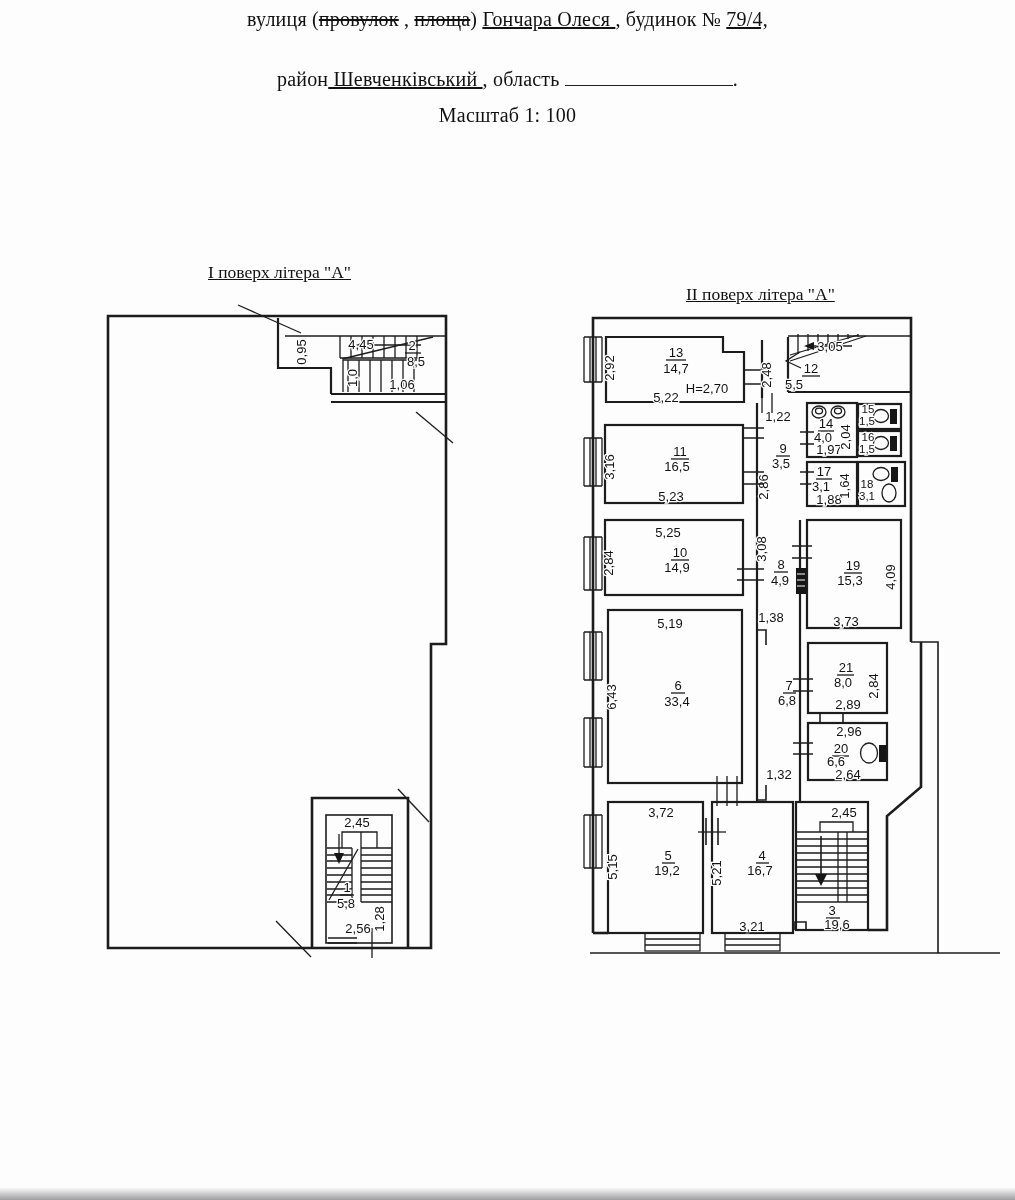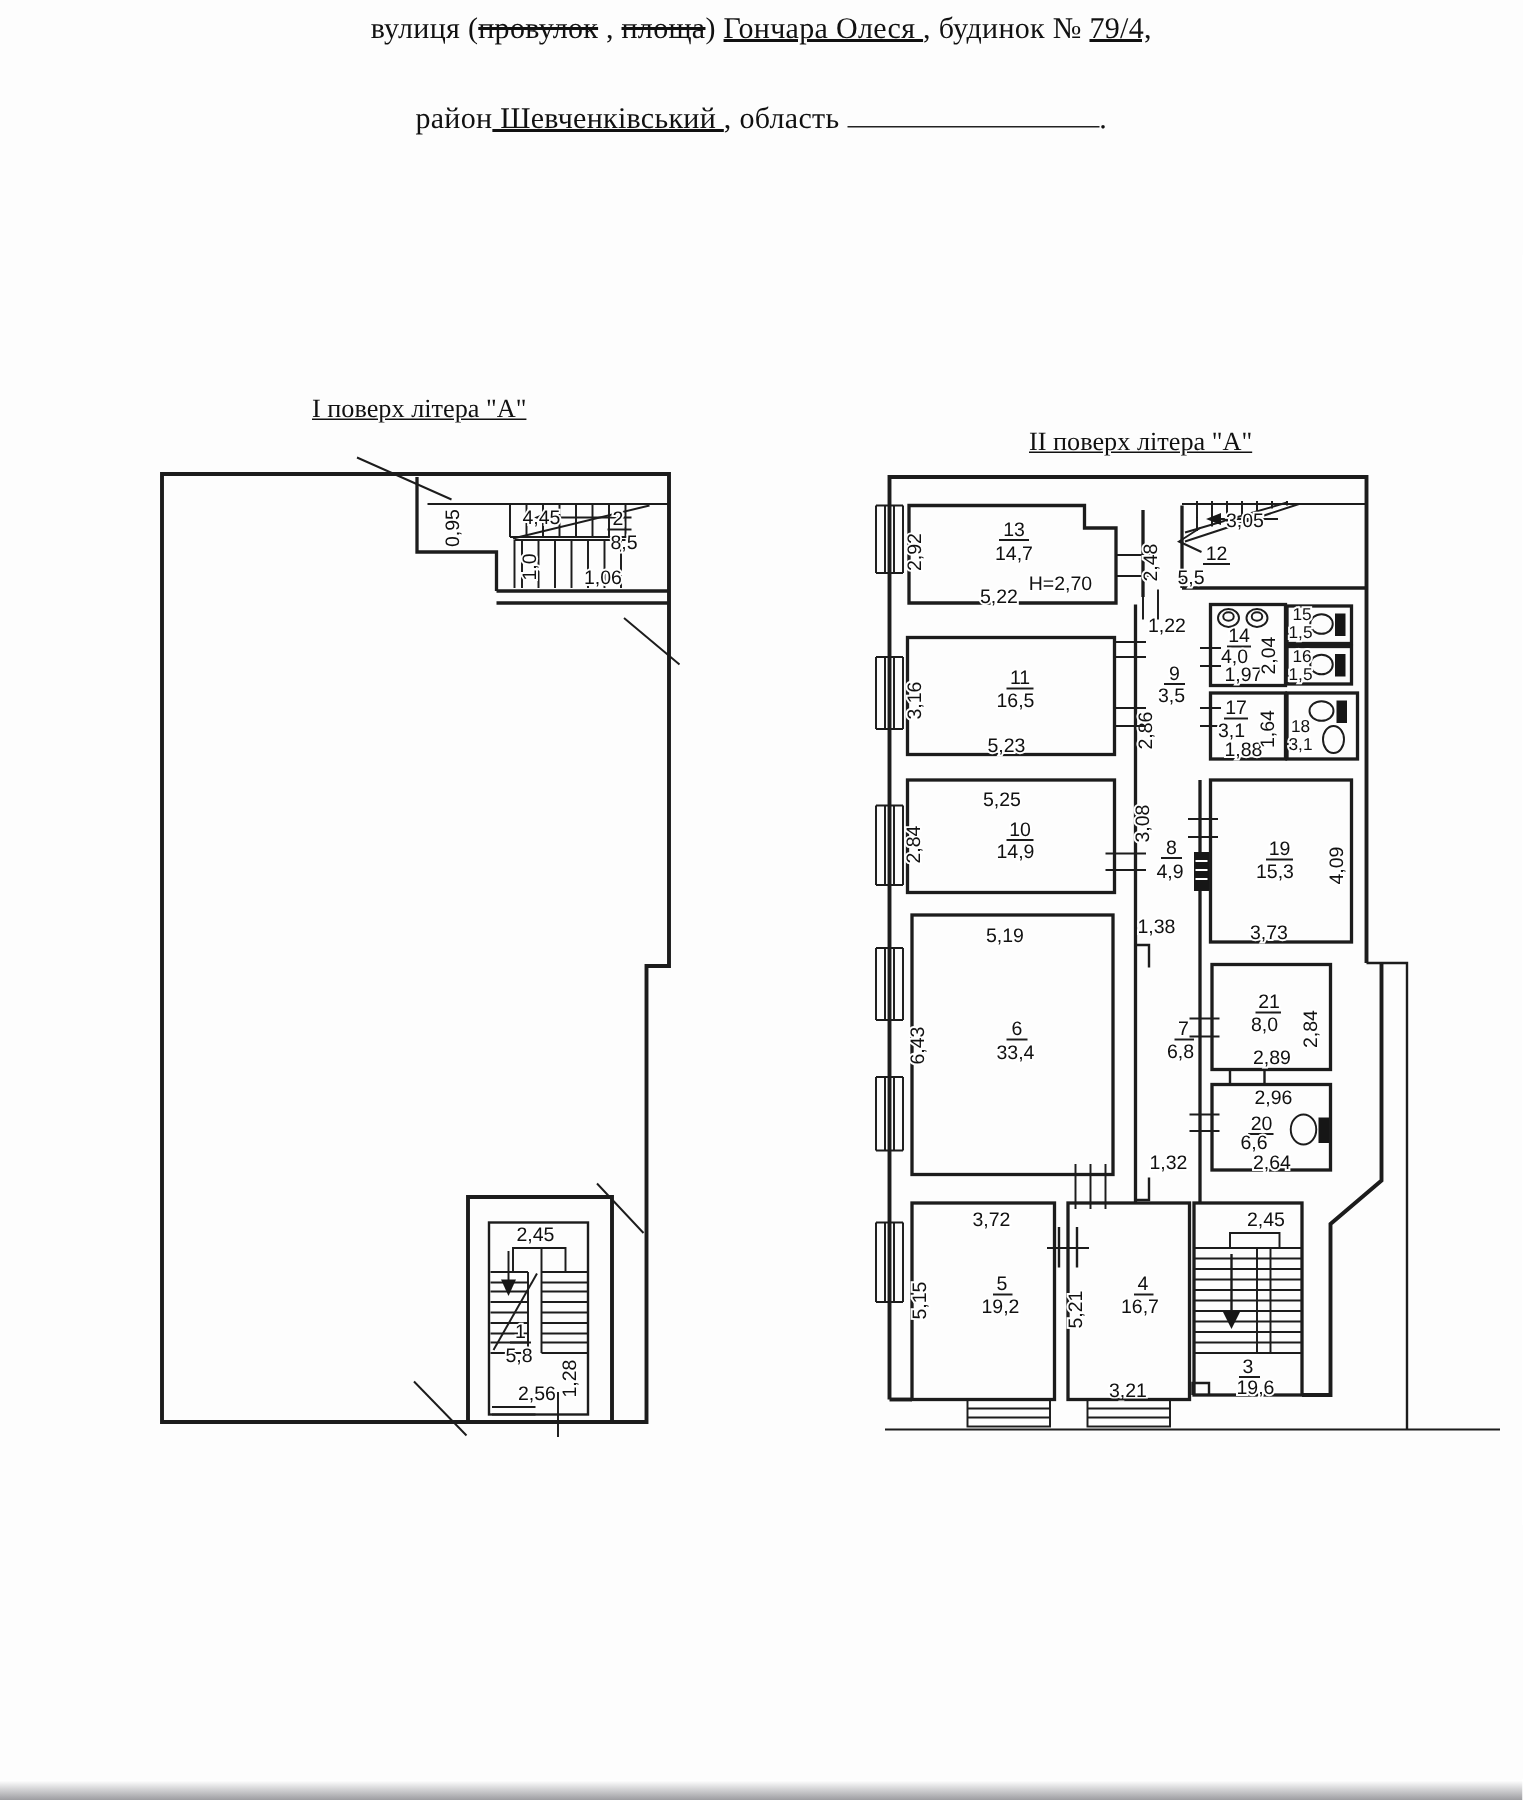--- a/index.html
+++ b/index.html
@@ -20,20 +20,21 @@
   text.sm{font-size:11.5px;}
   .bottomband{position:absolute;left:0;bottom:0;width:1015px;height:13px;background:linear-gradient(#ffffff,#9d9da1);}
 </style>
 </head>
 <body>
 
 <div id="page">
 
   <div class="hdr" style="top:8px;"><span>вулиця (</span><span class="strike">провулок</span><span> , </span><span class="strike">площа</span><span>)  </span><span class="und"> Гончара Олеся </span><span>, будинок № </span><span class="und">79/4,</span></div>
   <div class="hdr" style="top:38px;margin-top:30px;"><span>район</span><span class="und"> Шевченківський </span><span> , область </span><span class="blank"></span><span>.</span></div>
+  <div class="hdr" style="top:104px;"><span>Масштаб 1: 100</span></div>
 
   <div class="ptitle" style="left:208px;top:262px;">І поверх  літера "А"</div>
   <div class="ptitle" style="left:686px;top:284px;">ІІ поверх  літера "А"</div>
 
   <svg width="1015" height="1200" viewBox="0 0 1015 1200">
 
     <g>
       <path class="w3" d="M108 316H446V644H431V948H108Z"></path>
 
       <g>

